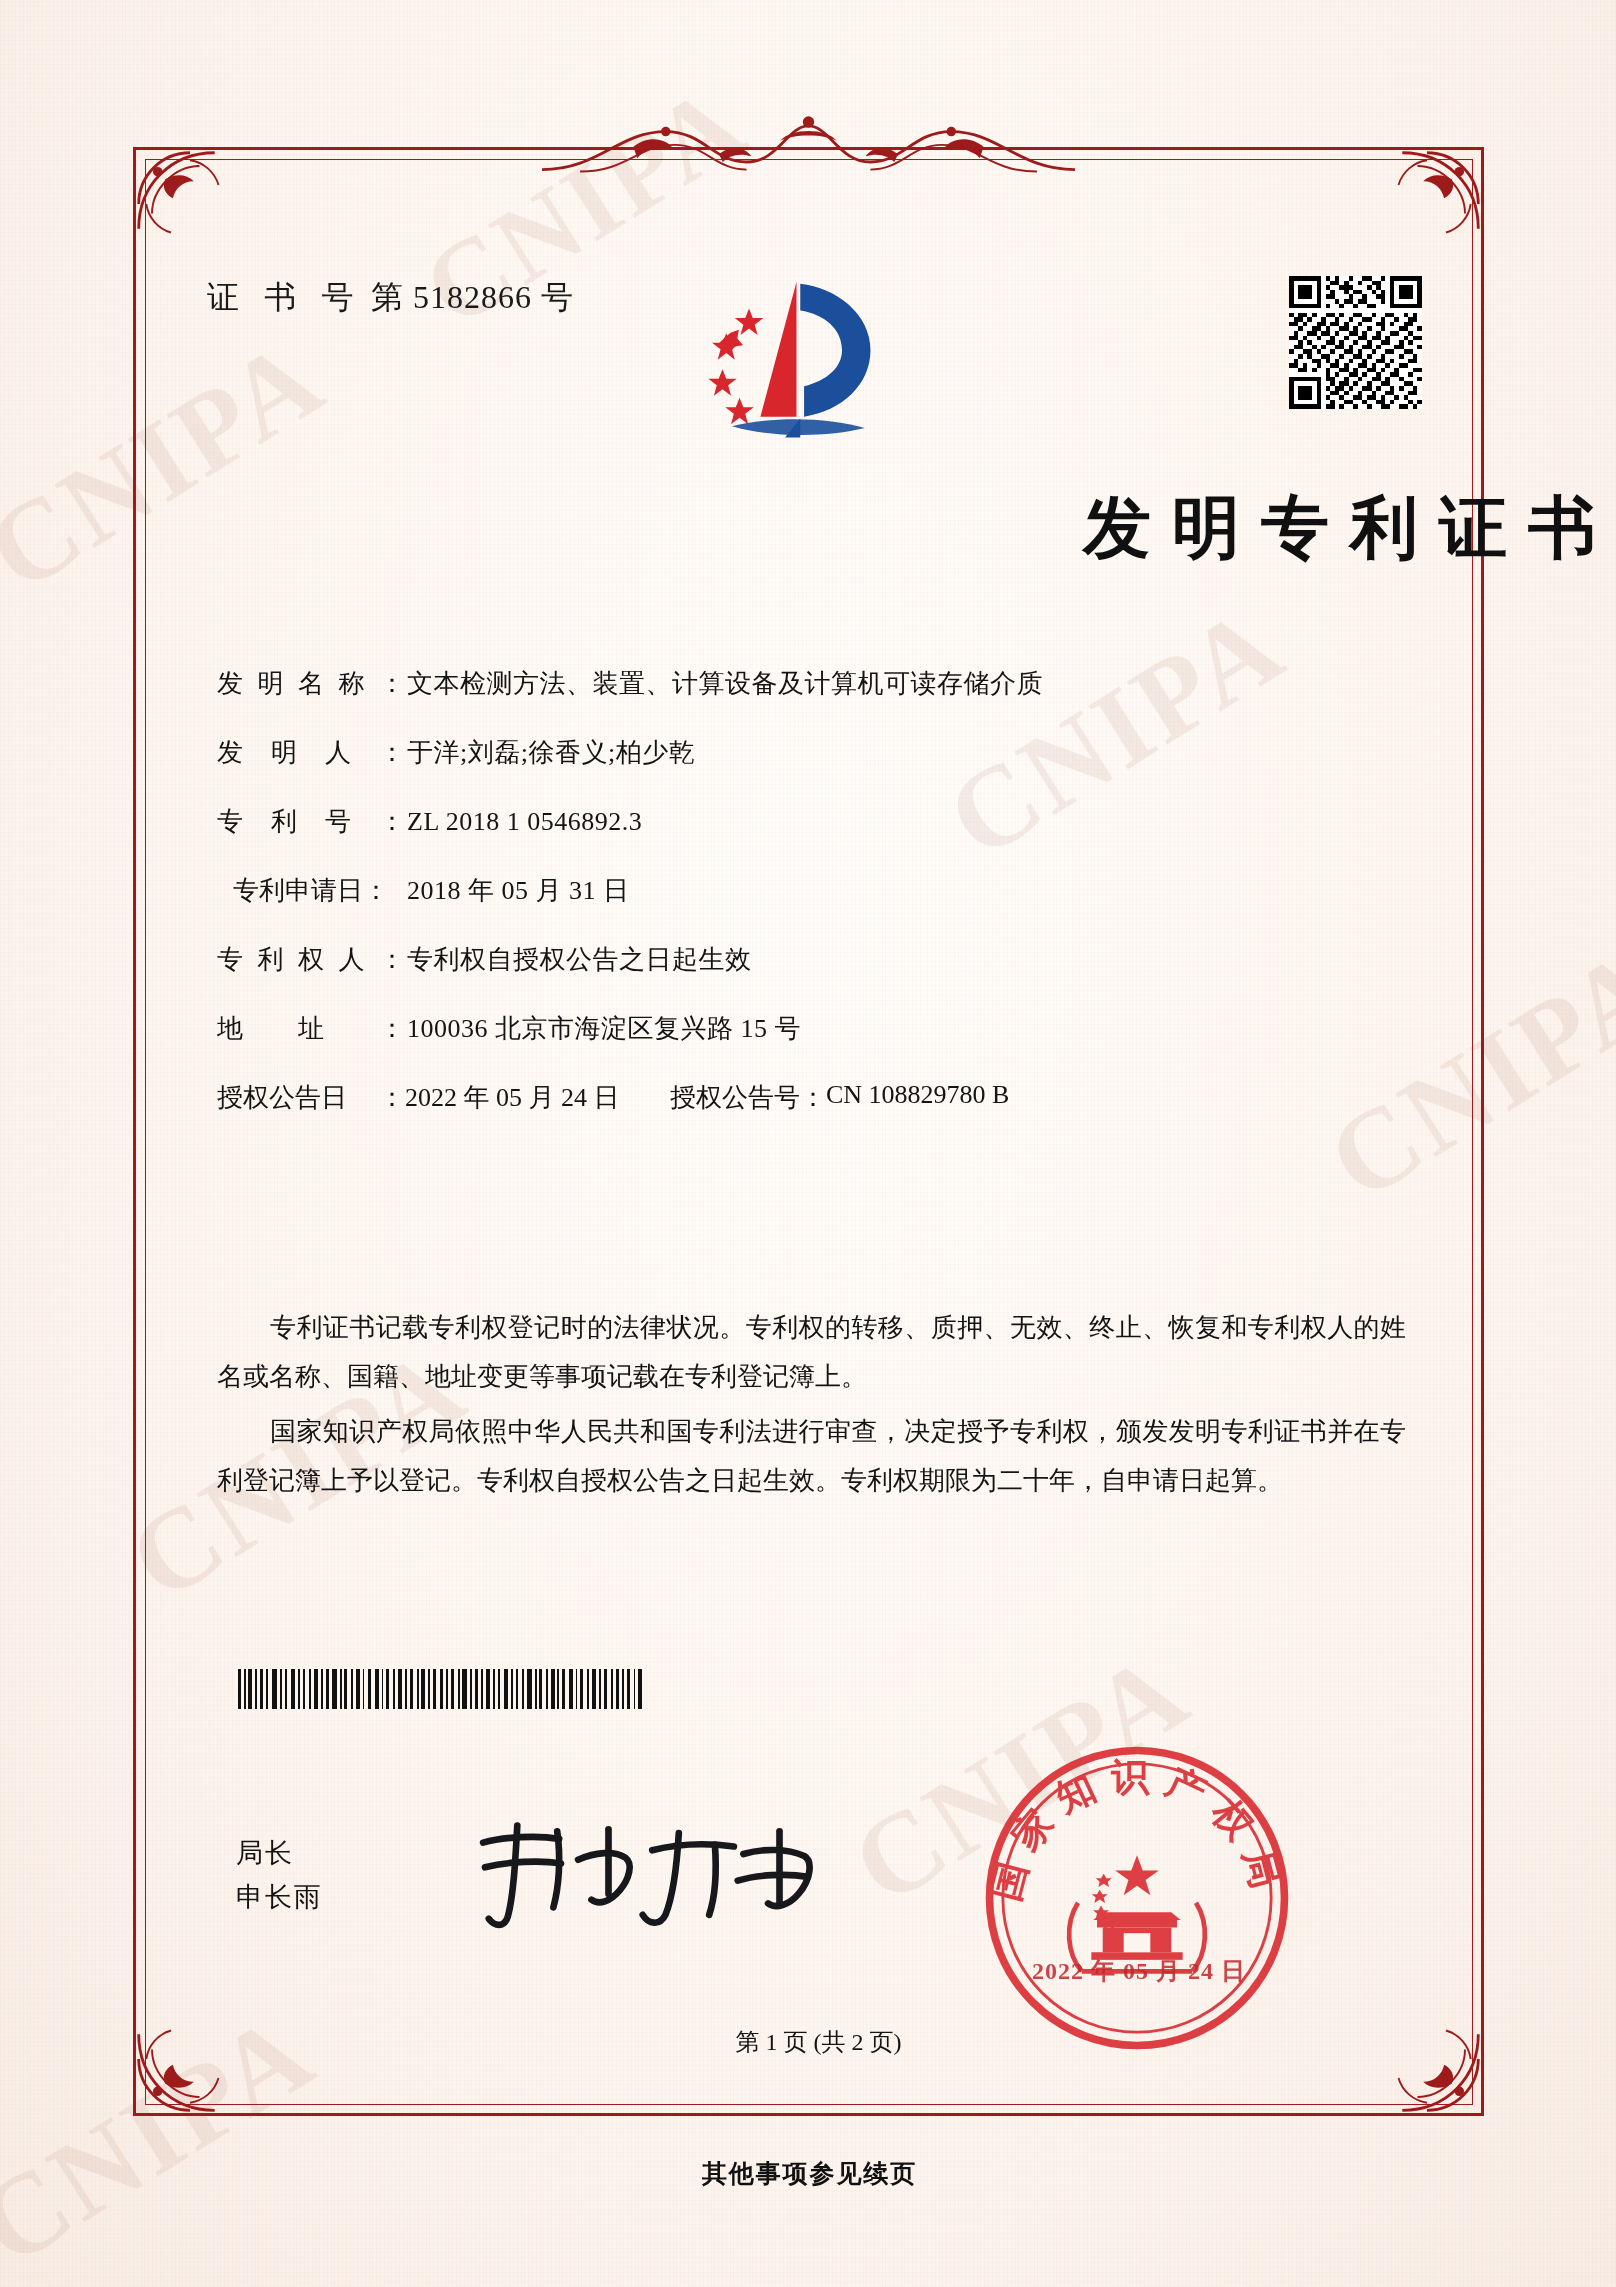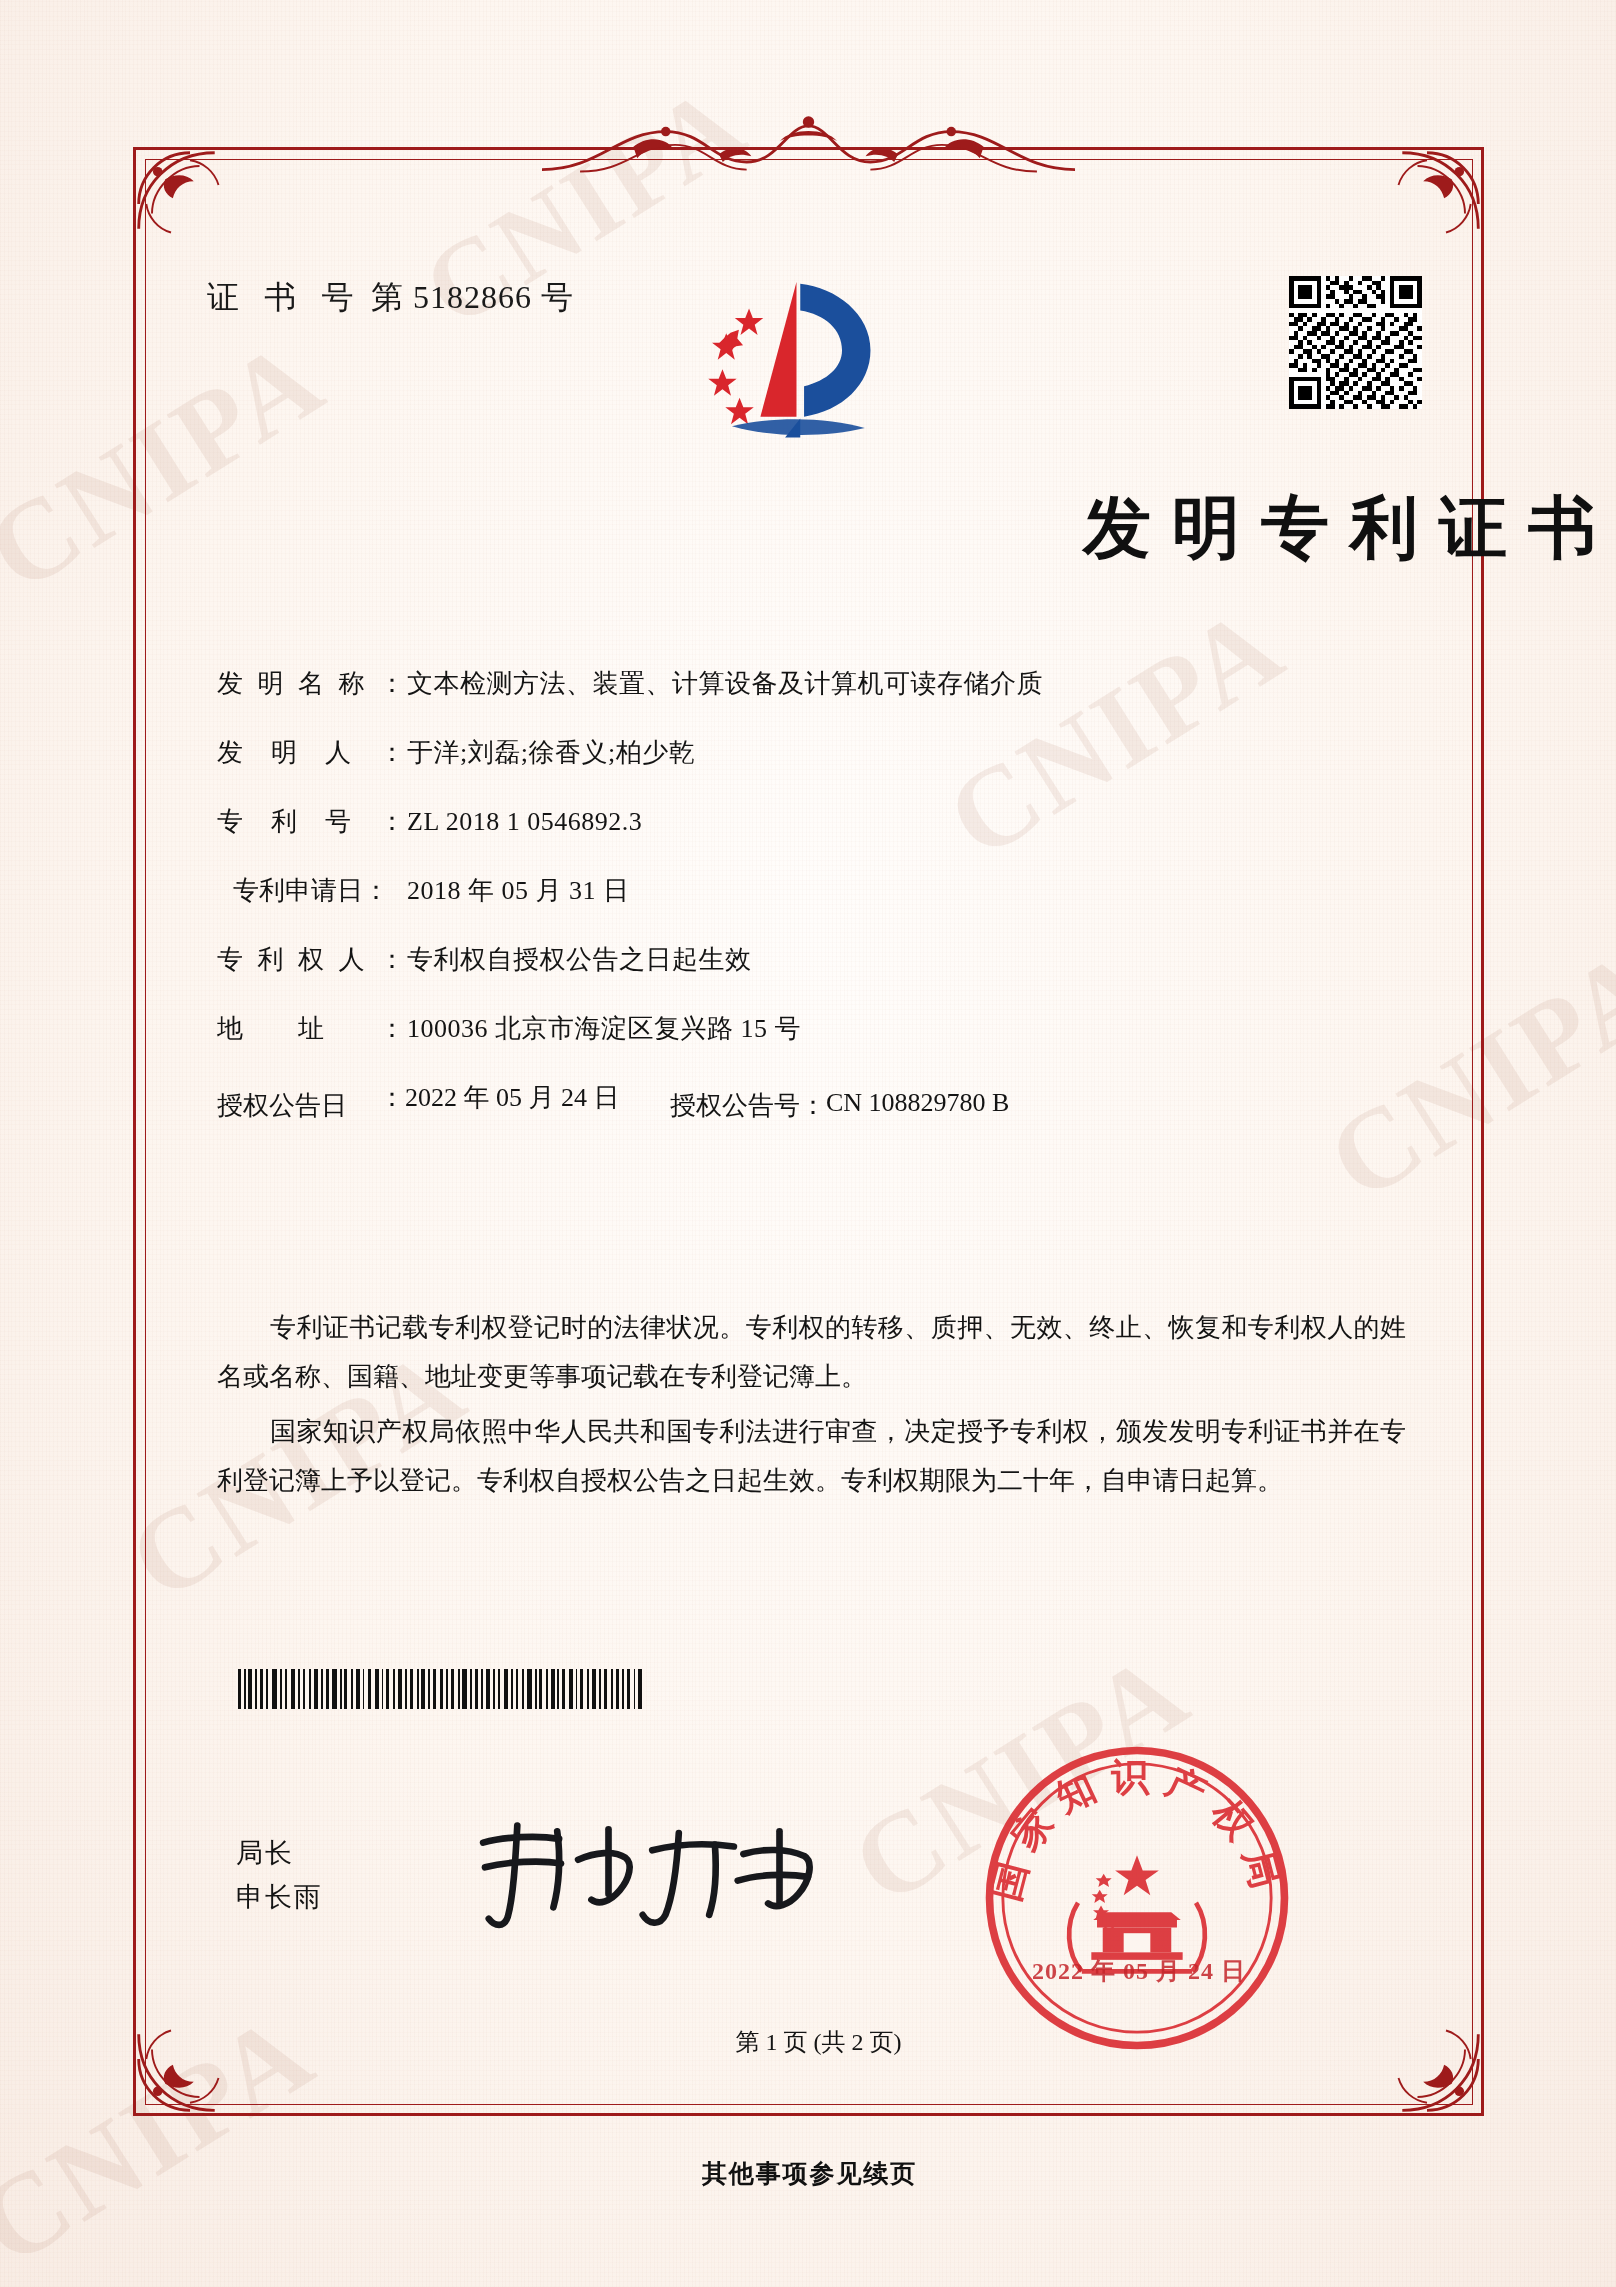--- a/index.html
+++ b/index.html
@@ -153,21 +153,21 @@
   .field-value { flex: 1; letter-spacing: 0.5px; }
 
   .pubdate-row {
     display: flex;
     align-items: baseline;
     font-size: 26px;
     color: #141414;
     margin-bottom: 9.5px;
   }
   .pubdate-left { width: 438px; display: flex; }
-  .pubdate-left .lbl { width: 162px; flex: none; margin-top: 8px; }
+  .pubdate-left .lbl { width: 162px; flex: none; }
   .pubdate-right { display: flex; margin-left: 15px; }
   .pubdate-right .lbl { flex: none; }
 
   
   .body-text {
     position: absolute;
     left: 217px;
     top: 1303px;
     width: 1189px;
     font-size: 26px;

